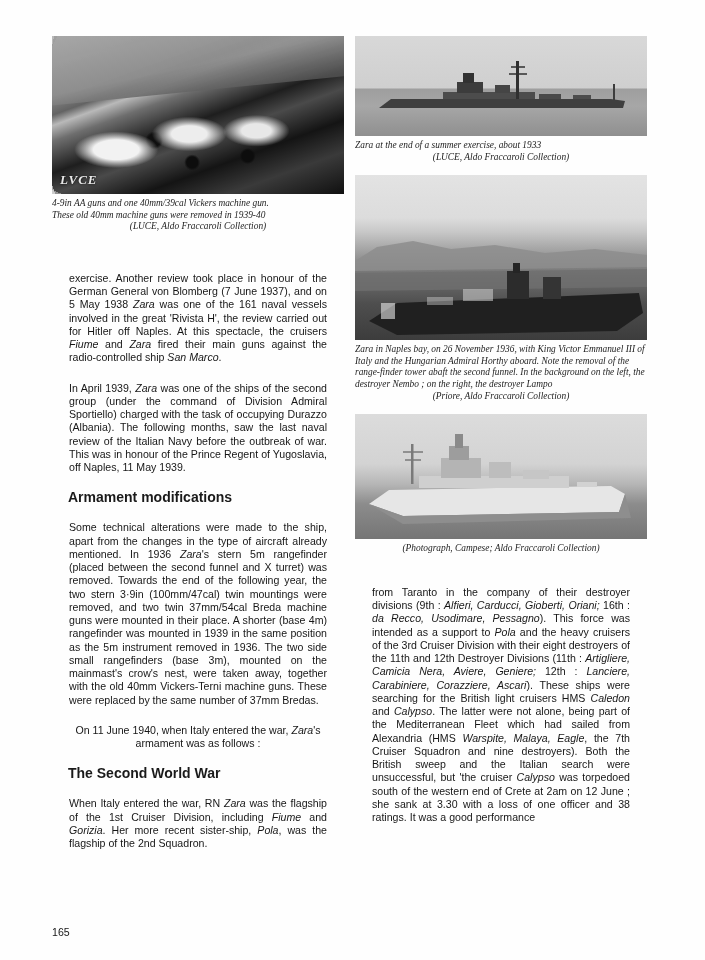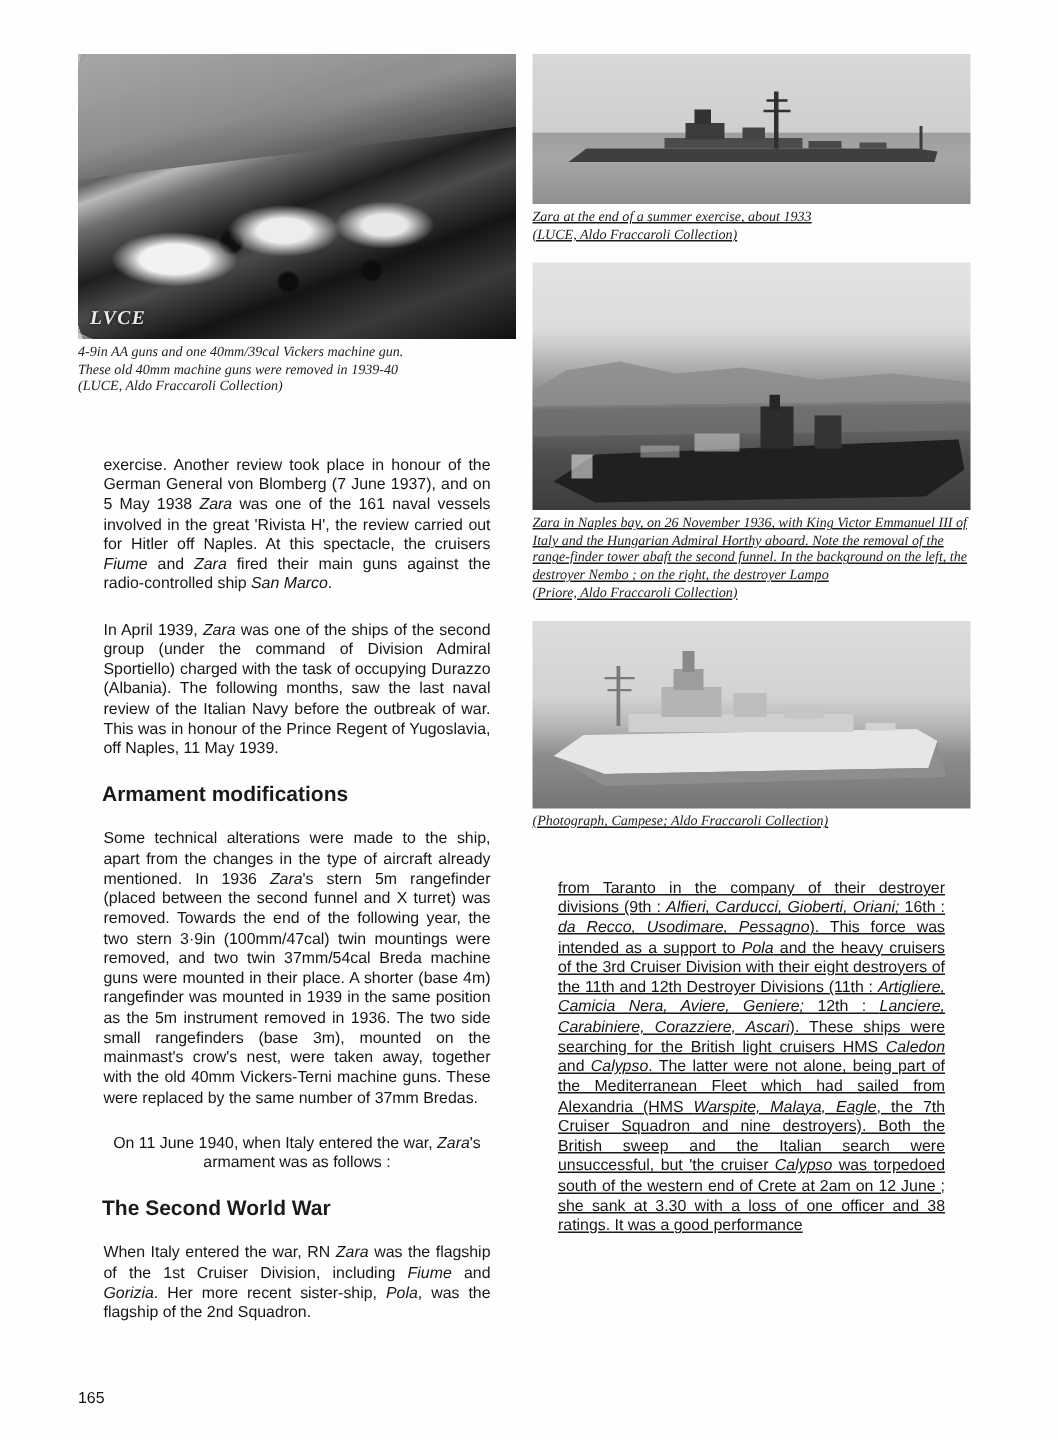--- a/index.html
+++ b/index.html
@@ -21,40 +21,40 @@
     inset: 0;
     background: #fefefe;
   }
 
   .col {
     position: absolute;
     top: 0;
     width: 292px;
   }
   .col-left  { left: 52px; }
-  .col-right { left: 355px; text-decoration: underline; }
+  .col-right { left: 355px; }
 
   
   .photo {
     position: relative;
     overflow: hidden;
     background: #7e7e7e;
     filter: grayscale(100%);
   }
   .photo .cap-in {
     position: absolute;
     font-family: "Liberation Serif", serif;
     font-style: italic;
     font-weight: bold;
     letter-spacing: 1px;
   }
 
   
   #photo-aa-guns {
-    height: 190px;
+    height: 158px;
     background:
       radial-gradient(ellipse 60px 26px at 22% 72%, #f2f2f2 0%, #f2f2f2 38%, rgba(0,0,0,0) 70%),
       radial-gradient(ellipse 52px 24px at 47% 62%, #ededed 0%, #ededed 34%, rgba(0,0,0,0) 72%),
       radial-gradient(ellipse 46px 22px at 70% 60%, #e8e8e8 0%, #e8e8e8 32%, rgba(0,0,0,0) 72%),
       radial-gradient(circle 9px at 35% 66%, #101010 0%, #101010 70%, rgba(0,0,0,0) 100%),
       radial-gradient(circle 8px at 48% 80%, #0d0d0d 0%, #0d0d0d 70%, rgba(0,0,0,0) 100%),
       radial-gradient(circle 8px at 67% 76%, #0d0d0d 0%, #0d0d0d 70%, rgba(0,0,0,0) 100%),
       linear-gradient(72deg, rgba(255,255,255,.55) 0 3px, rgba(0,0,0,0) 3px 11px),
       linear-gradient(118deg, rgba(0,0,0,.75) 0 5px, rgba(0,0,0,0) 5px 17px),
       linear-gradient(24deg, rgba(255,255,255,.40) 0 4px, rgba(0,0,0,0) 4px 15px),
@@ -107,21 +107,21 @@
   .caption {
     font-family: "Liberation Serif", serif;
     font-style: italic;
     font-size: 9.4px;
     line-height: 11.6px;
     color: #222;
     margin-top: 4px;
   }
   .caption .credit {
     display: block;
-    text-align: left;
+    text-align: center;
   }
 
   
   .body-text {
     font-size: 10.6px;
     line-height: 13.25px;
     text-align: justify;
     text-justify: inter-word;
     color: #161616;
     margin: 17px;

